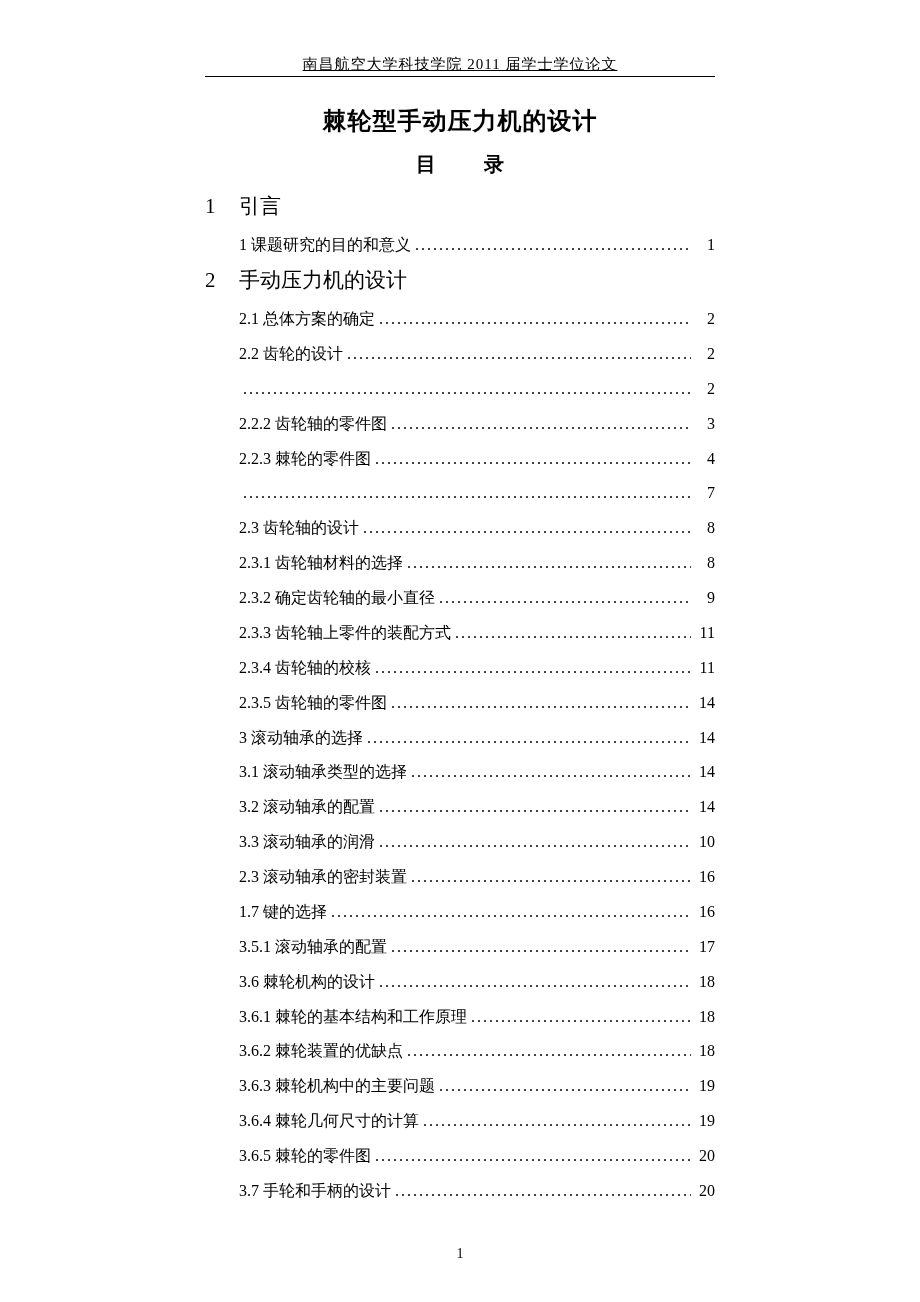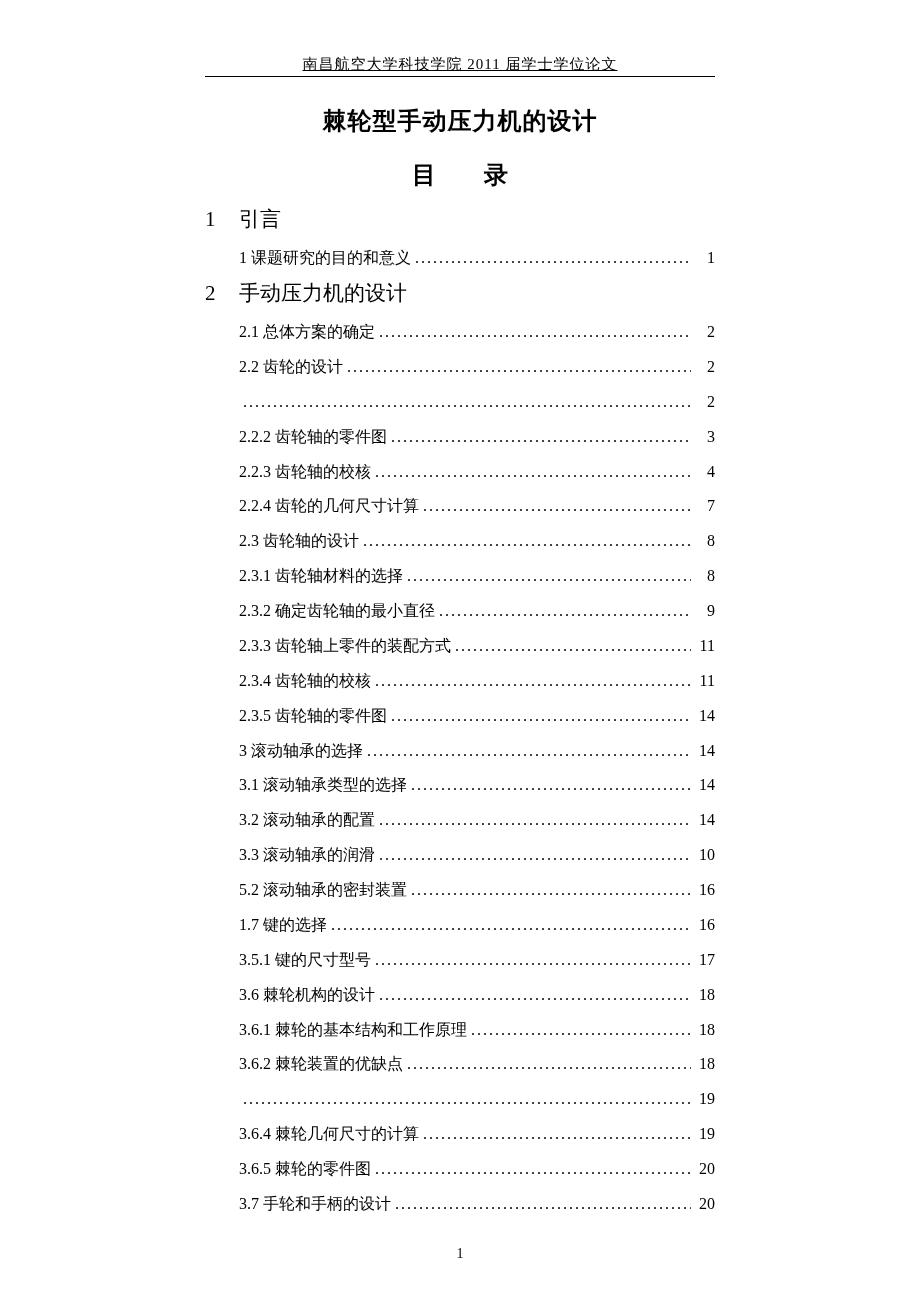--- a/index.html
+++ b/index.html
@@ -27,28 +27,28 @@
   .thin-rule {
     border: 0;
     border-top: 1px solid #000;
     margin: 2px 0 28px 0;
   }
   .title {
     text-align: center;
     font-family: "SimHei", "黑体", sans-serif;
     font-weight: bold;
     font-size: 24px;
-    margin: 0 0 22px 0;
+    margin: 0 0 14px 0;
     letter-spacing: 1px;
   }
   .toc-title {
     text-align: center;
     font-family: "SimHei", "黑体", sans-serif;
     font-weight: bold;
-    font-size: 24px;
+    font-size: 20px;
     margin: 0 0 12px 0;
   }
   .toc-title .gap {
     display: inline-block;
     width: 48px;
   }
   .section-row {
     display: flex;
     align-items: baseline;
     font-size: 21px;
@@ -147,26 +147,25 @@
     <div class="toc-line">
         <span class="toc-dots"></span>
         <span class="toc-page">2</span>
       </div>
     <div class="toc-line">
         <span class="toc-text">2.2.2 齿轮轴的零件图</span>
         <span class="toc-dots"></span>
         <span class="toc-page">3</span>
       </div>
     <div class="toc-line">
-        <span class="toc-text">2.2.3 齿轮轴的校核</span>
+        <span class="toc-text">2.2.3 棘轮的零件图</span>
         <span class="toc-dots"></span>
         <span class="toc-page">4</span>
       </div>
     <div class="toc-line">
-        <span class="toc-text">2.2.4 齿轮的几何尺寸计算</span>
         <span class="toc-dots"></span>
         <span class="toc-page">7</span>
       </div>
     <div class="toc-line">
         <span class="toc-text">2.3 齿轮轴的设计</span>
         <span class="toc-dots"></span>
         <span class="toc-page">8</span>
       </div>
     <div class="toc-line">
         <span class="toc-text">2.3.1 齿轮轴材料的选择</span>
@@ -207,50 +206,51 @@
         <span class="toc-text">3.2 滚动轴承的配置</span>
         <span class="toc-dots"></span>
         <span class="toc-page">14</span>
       </div>
     <div class="toc-line">
         <span class="toc-text">3.3 滚动轴承的润滑</span>
         <span class="toc-dots"></span>
         <span class="toc-page">10</span>
       </div>
     <div class="toc-line">
-        <span class="toc-text">5.2 滚动轴承的密封装置</span>
+        <span class="toc-text">2.3 滚动轴承的密封装置</span>
         <span class="toc-dots"></span>
         <span class="toc-page">16</span>
       </div>
     <div class="toc-line">
         <span class="toc-text">1.7 键的选择</span>
         <span class="toc-dots"></span>
         <span class="toc-page">16</span>
       </div>
     <div class="toc-line">
-        <span class="toc-text">3.5.1 键的尺寸型号</span>
+        <span class="toc-text">3.5.1 滚动轴承的配置</span>
         <span class="toc-dots"></span>
         <span class="toc-page">17</span>
       </div>
     <div class="toc-line">
         <span class="toc-text">3.6 棘轮机构的设计</span>
         <span class="toc-dots"></span>
         <span class="toc-page">18</span>
       </div>
     <div class="toc-line">
         <span class="toc-text">3.6.1 棘轮的基本结构和工作原理</span>
         <span class="toc-dots"></span>
         <span class="toc-page">18</span>
       </div>
     <div class="toc-line">
         <span class="toc-text">3.6.2 棘轮装置的优缺点</span>
         <span class="toc-dots"></span>
         <span class="toc-page">18</span>
       </div>
     <div class="toc-line">
+        <span class="toc-text">3.6.3 棘轮机构中的主要问题</span>
         <span class="toc-dots"></span>
         <span class="toc-page">19</span>
       </div>
     <div class="toc-line">
         <span class="toc-text">3.6.4 棘轮几何尺寸的计算</span>
         <span class="toc-dots"></span>
         <span class="toc-page">19</span>
       </div>
     <div class="toc-line">
         <span class="toc-text">3.6.5 棘轮的零件图</span>

